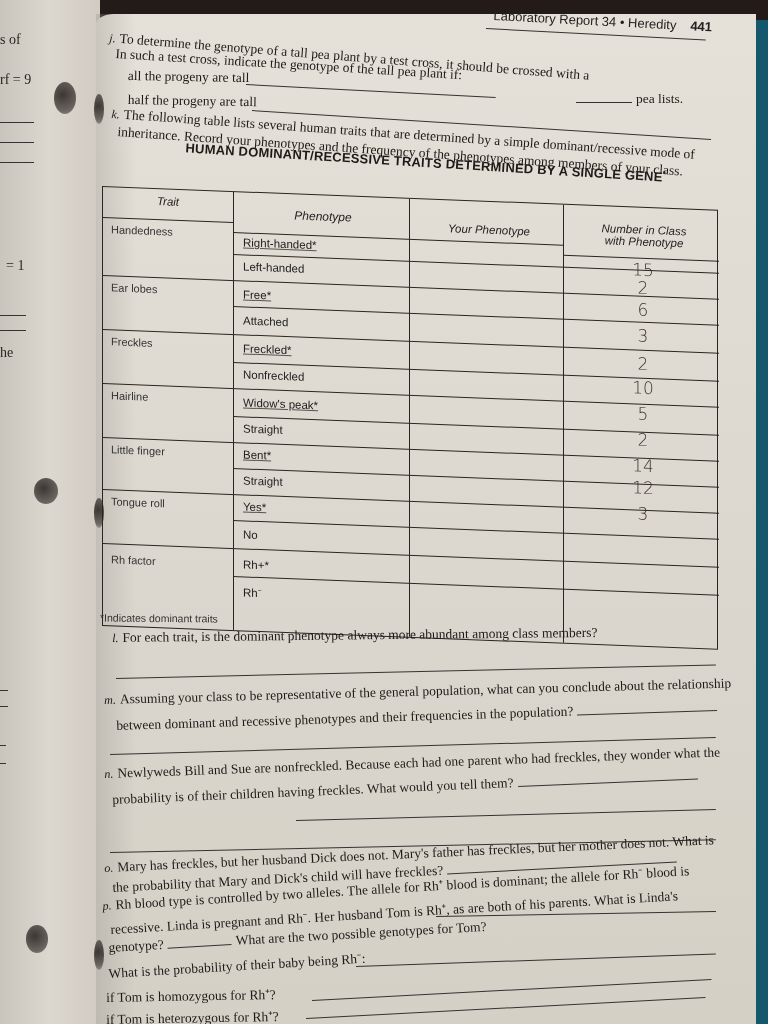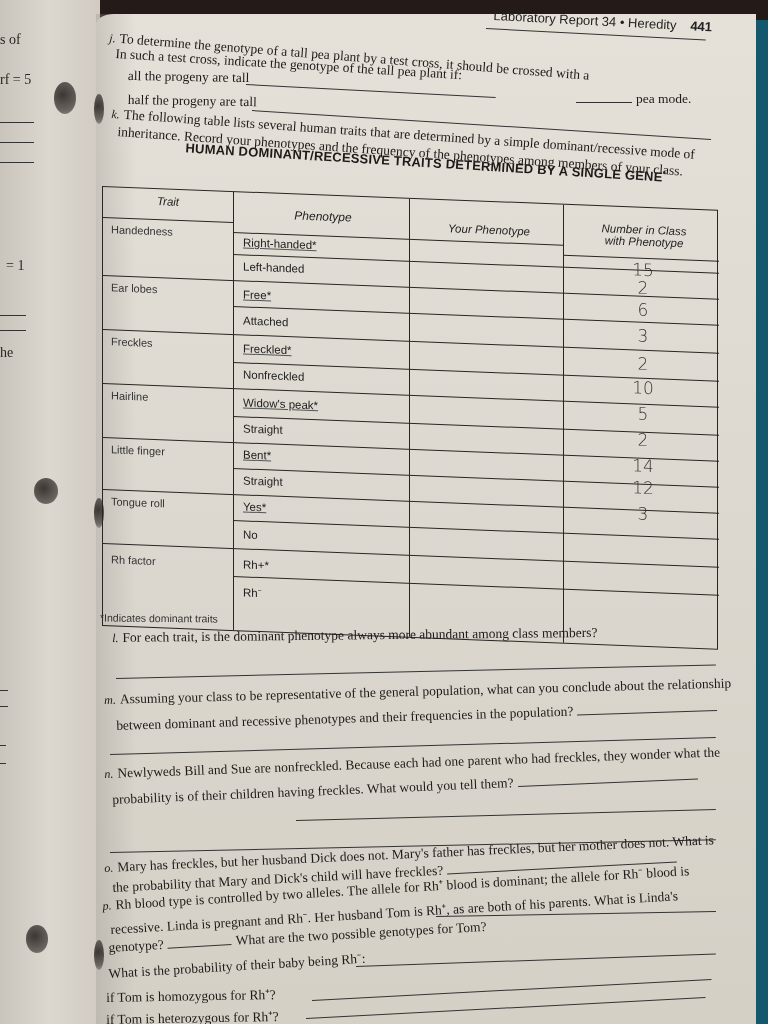--- a/index.html
+++ b/index.html
@@ -69,21 +69,21 @@
     .footnote { font-family: "Liberation Sans", sans-serif; font-size: 10.5px; color: #333; transform: rotate(0.5deg); }
   </style>
 </head>
 <body>
 
 <div class="bg-top"></div>
 <div class="bg-right"></div>
 
 <div class="prev-page">
   <div class="prev-text" style="top:32px;">s of</div>
-  <div class="prev-text" style="top:72px;">rf = 5</div>
+  <div class="prev-text" style="top:72px;">rf = 9</div>
   <div class="prev-line" style="top:122px;width:34px;"></div>
   <div class="prev-line" style="top:142px;width:34px;"></div>
   <div class="prev-line" style="top:162px;width:34px;"></div>
   <div class="prev-text" style="top:258px;left:6px;">= 1</div>
   <div class="prev-line" style="top:315px;width:26px;"></div>
   <div class="prev-line" style="top:330px;width:26px;"></div>
   <div class="prev-text" style="top:345px;">he</div>
   <div class="prev-line" style="top:690px;width:8px;"></div>
   <div class="prev-line" style="top:706px;width:8px;"></div>
   <div class="prev-line" style="top:745px;width:6px;"></div>
@@ -102,21 +102,21 @@
   <div class="abs hdr" style="left:398px;top:-6px;">
     <span>Laboratory Report 34 • Heredity</span><span class="num">441</span>
   </div>
   <div class="hdr-rule" style="left:390px;top:14px;width:220px;transform:rotate(3deg);"></div>
 
   <div class="abs q" style="left:14px;top:16px;transform:rotate(4.5deg);">
     <span class="lbl">j.</span><span>To determine the genotype of a tall pea plant by a test cross, it should be crossed with a</span>
   </div>
   <div class="abs q" style="left:20px;top:32px;transform:rotate(3.5deg);">In such a test cross, indicate the genotype of the tall pea plant if:</div>
   <div class="abs q" style="left:480px;top:77px;">
-    <span class="blank" style="width:56px;margin-right:4px;"></span><span>pea mode.</span>
+    <span class="blank" style="width:56px;margin-right:4px;"></span><span>pea lists.</span>
   </div>
   <div class="abs q" style="left:32px;top:54px;transform:rotate(1deg);">all the progeny are tall</div>
   <div class="answer-line" style="left:150px;top:70px;width:250px;transform:rotate(3deg);"></div>
   <div class="abs q" style="left:32px;top:78px;transform:rotate(1deg);">half the progeny are tall</div>
   <div class="answer-line" style="left:156px;top:96px;width:460px;transform:rotate(3.6deg);"></div>
 
   <div class="abs q" style="left:16px;top:92px;transform:rotate(4deg);">
     <span class="lbl">k.</span><span>The following table lists several human traits that are determined by a simple dominant/recessive mode of</span>
   </div>
   <div class="abs q" style="left:22px;top:110px;transform:rotate(4deg);">inheritance. Record your phenotypes and the frequency of the phenotypes among members of your class.</div>

